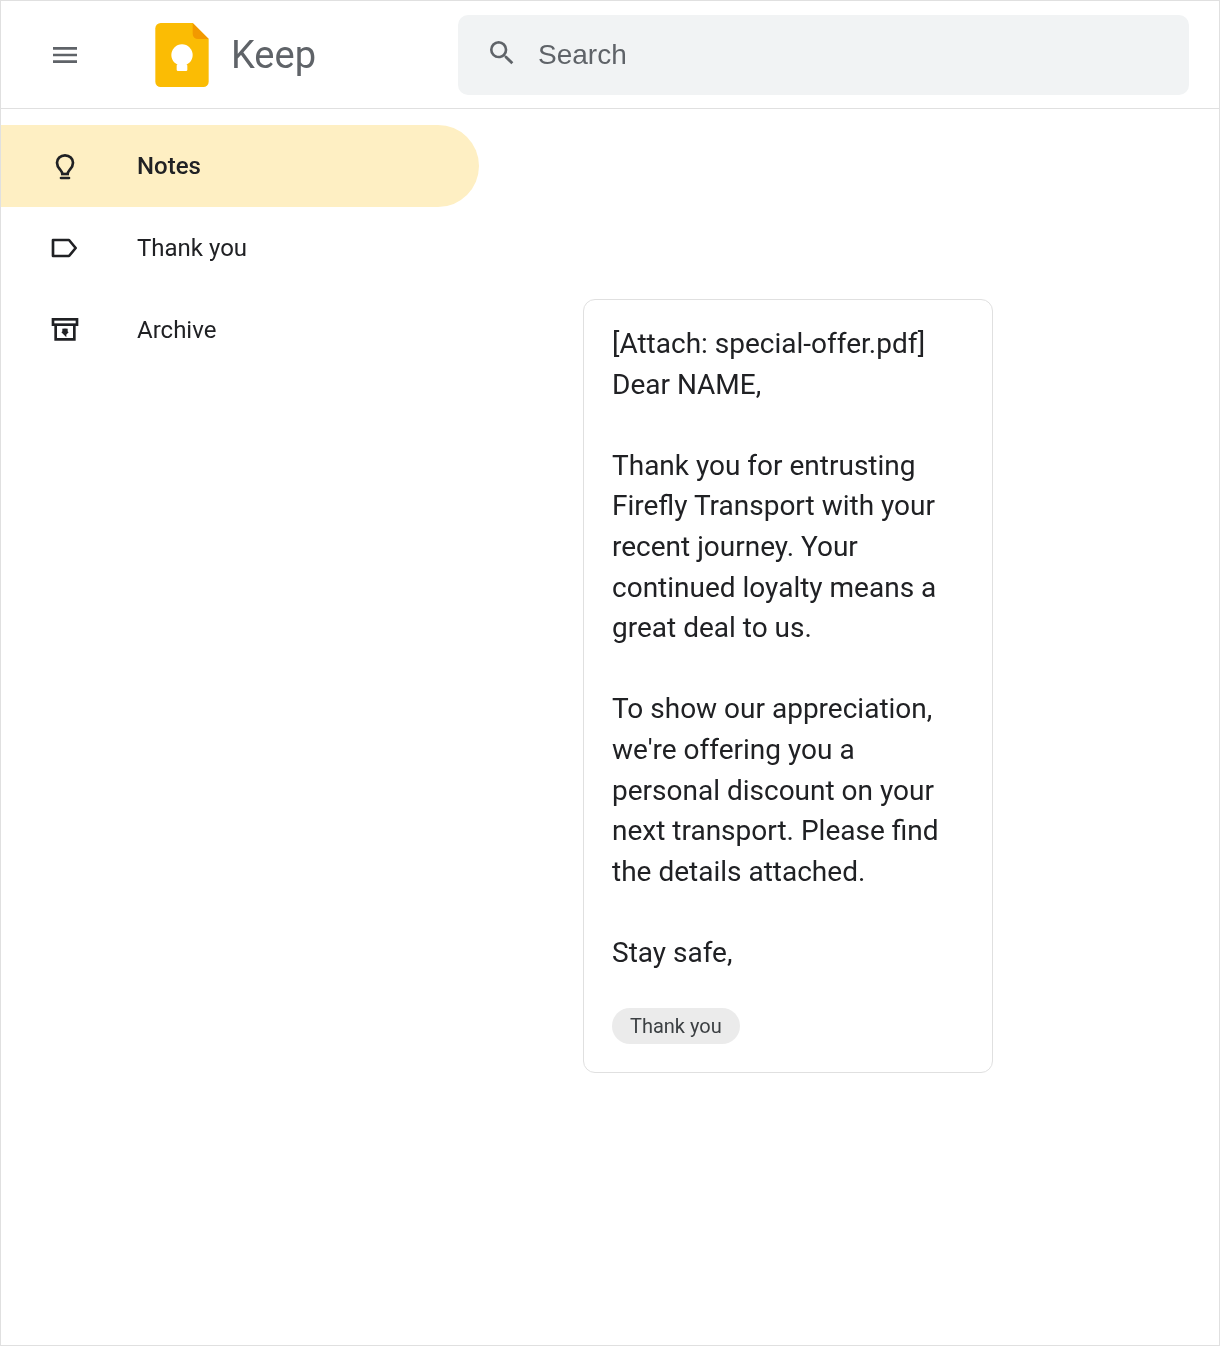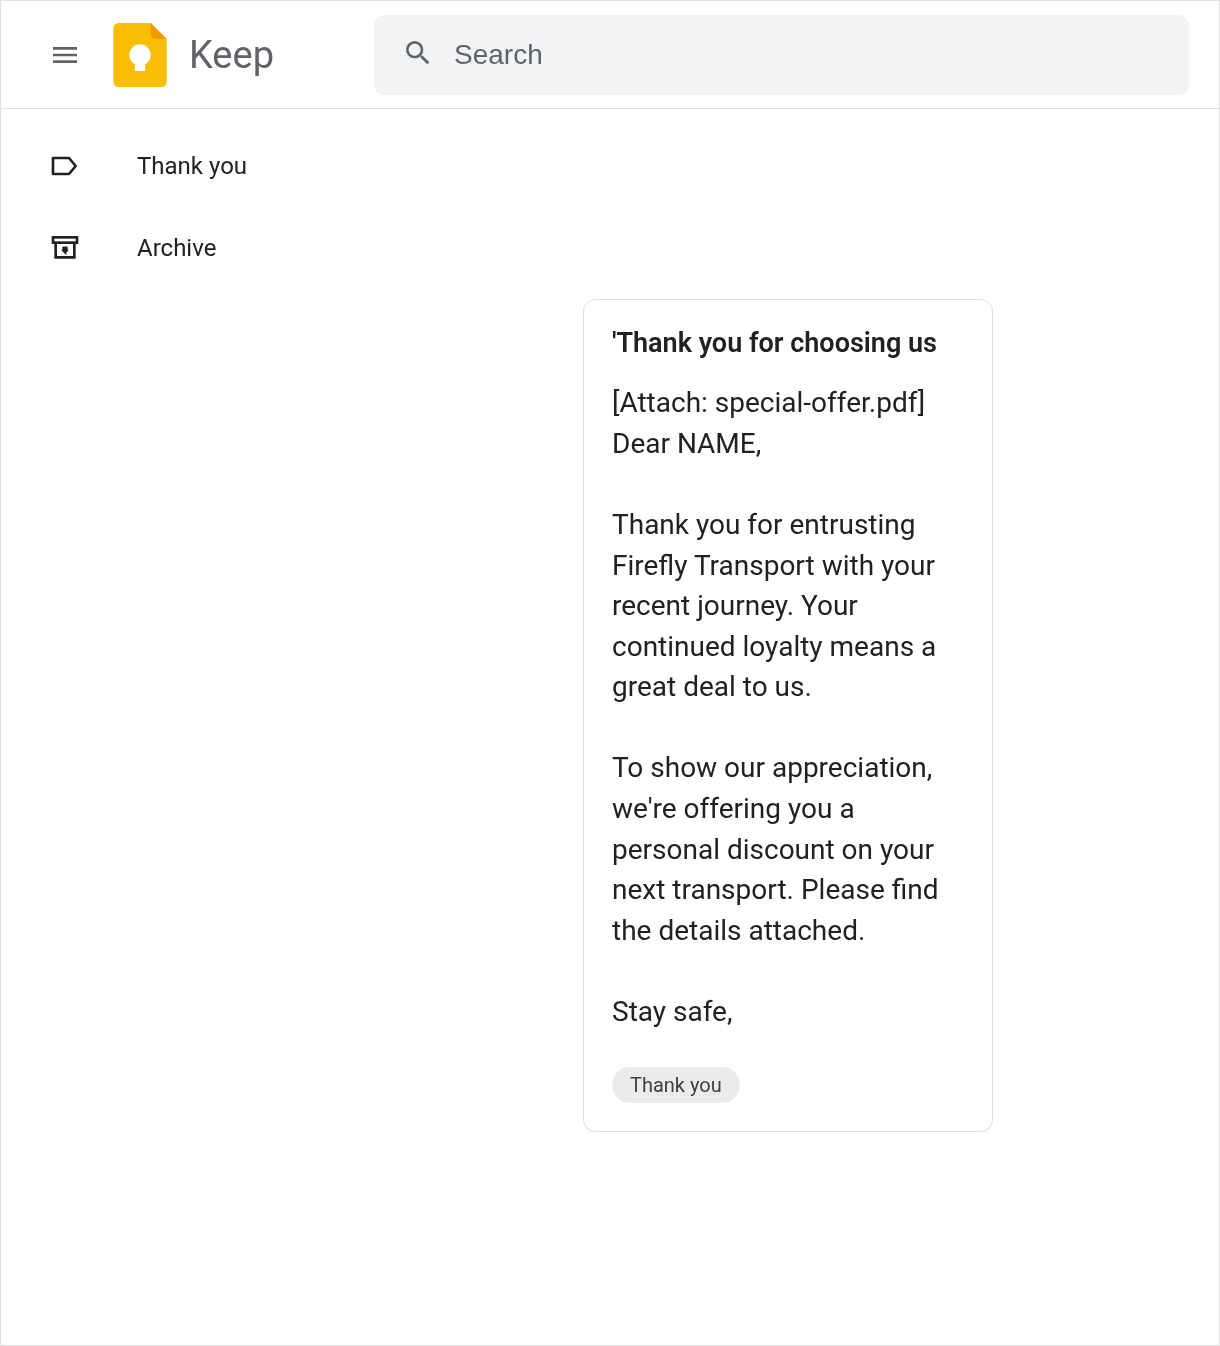--- a/index.html
+++ b/index.html
@@ -14,20 +14,21 @@
     overflow: hidden;
   }
 
   
   .header {
     display: flex;
     align-items: center;
     height: 108px;
     padding: 0 30px 0 40px;
     border-bottom: 1px solid #e0e0e0;
+    gap: 42px;
   }
   .menu-btn {
     width: 48px; height: 48px;
     display: flex; align-items: center; justify-content: center;
     border-radius: 50%;
     cursor: pointer;
   }
   .logo-wrap {
     display: flex; align-items: center;
     margin-left: 24px;
@@ -164,20 +165,30 @@
           <path d="M15.5 14h-.79l-.28-.27A6.471 6.471 0 0 0 16 9.5 6.5 6.5 0 1 0 9.5 16c1.61 0 3.09-.59 4.23-1.57l.27.28v.79l5 4.99L20.49 19l-4.99-5zm-6 0C7.01 14 5 11.99 5 9.5S7.01 5 9.5 5 14 7.01 14 9.5 11.99 14 9.5 14z"></path>
         </svg>
     </span>
     <input class="search-input" type="text" placeholder="Search" style="">
   </div>
 </div>
 
 <div class="body">
   <nav class="sidebar">
 
+    <div class="sidebar-item active">
+      <span class="sidebar-icon">
+        <svg width="32" height="32" viewBox="0 0 24 24" fill="none" stroke="#202124" stroke-width="2">
+            <path d="M9 21h6" stroke-linecap="round"></path>
+            <path d="M9 18h6"></path>
+            <path d="M10 18c0-1.5-.8-2.3-1.8-3.5C6.9 13 6 11.6 6 9.5 6 6.5 8.5 4 12 4s6 2.5 6 5.5c0 2.1-.9 3.5-2.2 5-1 1.2-1.8 2-1.8 3.5"></path>
+          </svg>
+      </span>
+      <span class="sidebar-label">Notes</span>
+    </div>
 
 
     <div class="sidebar-item">
       <span class="sidebar-icon">
         <svg width="32" height="32" viewBox="0 0 24 24" fill="none" stroke="#202124" stroke-width="2" stroke-linejoin="round">
             <path d="M3 6 h12 l5 6 -5 6 H3 z"></path>
           </svg>
       </span>
       <span class="sidebar-label">Thank you</span>
     </div>
@@ -193,21 +204,20 @@
           </svg>
       </span>
       <span class="sidebar-label">Archive</span>
     </div>
 
 
   </nav>
 
   <main class="main">
     <article class="note-card">
-      <div class="note-title">'Thank you for choosing us</div>
       <div class="note-body">[Attach: special-offer.pdf]
 Dear NAME,
 
 Thank you for entrusting Firefly Transport with your recent journey. Your continued loyalty means a great deal to us.
 
 To show our appreciation, we're offering you a personal discount on your next transport. Please find the details attached.
 
 Stay safe,</div>
       <div class="note-labels">
         <span class="label-chip">Thank you</span>

